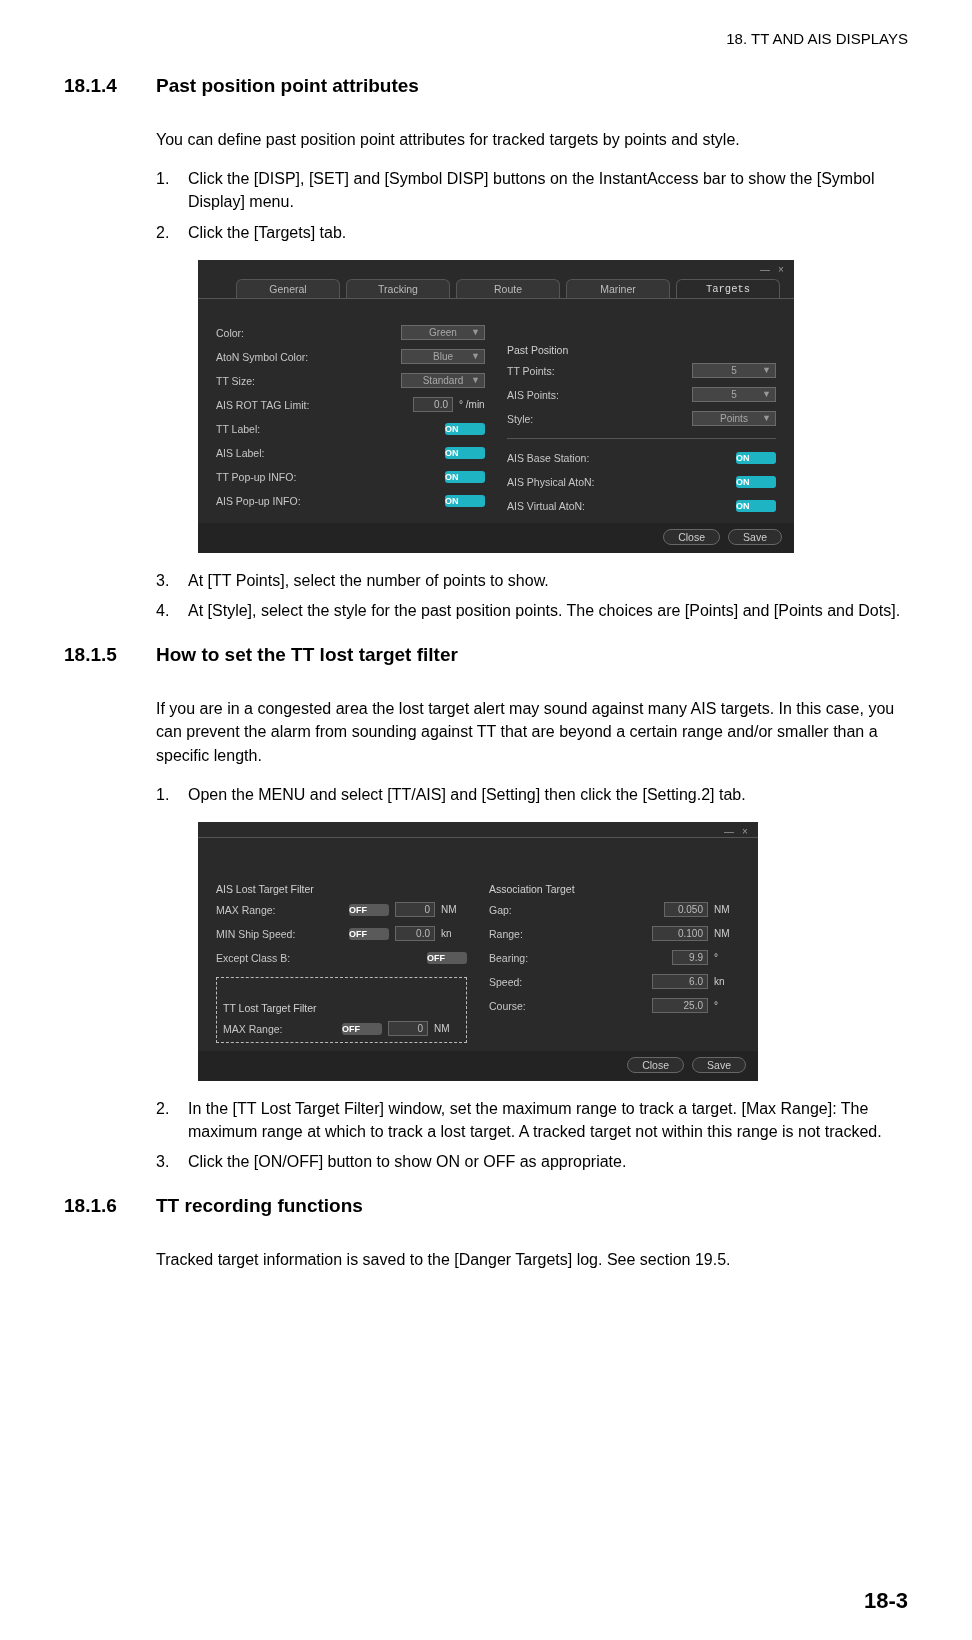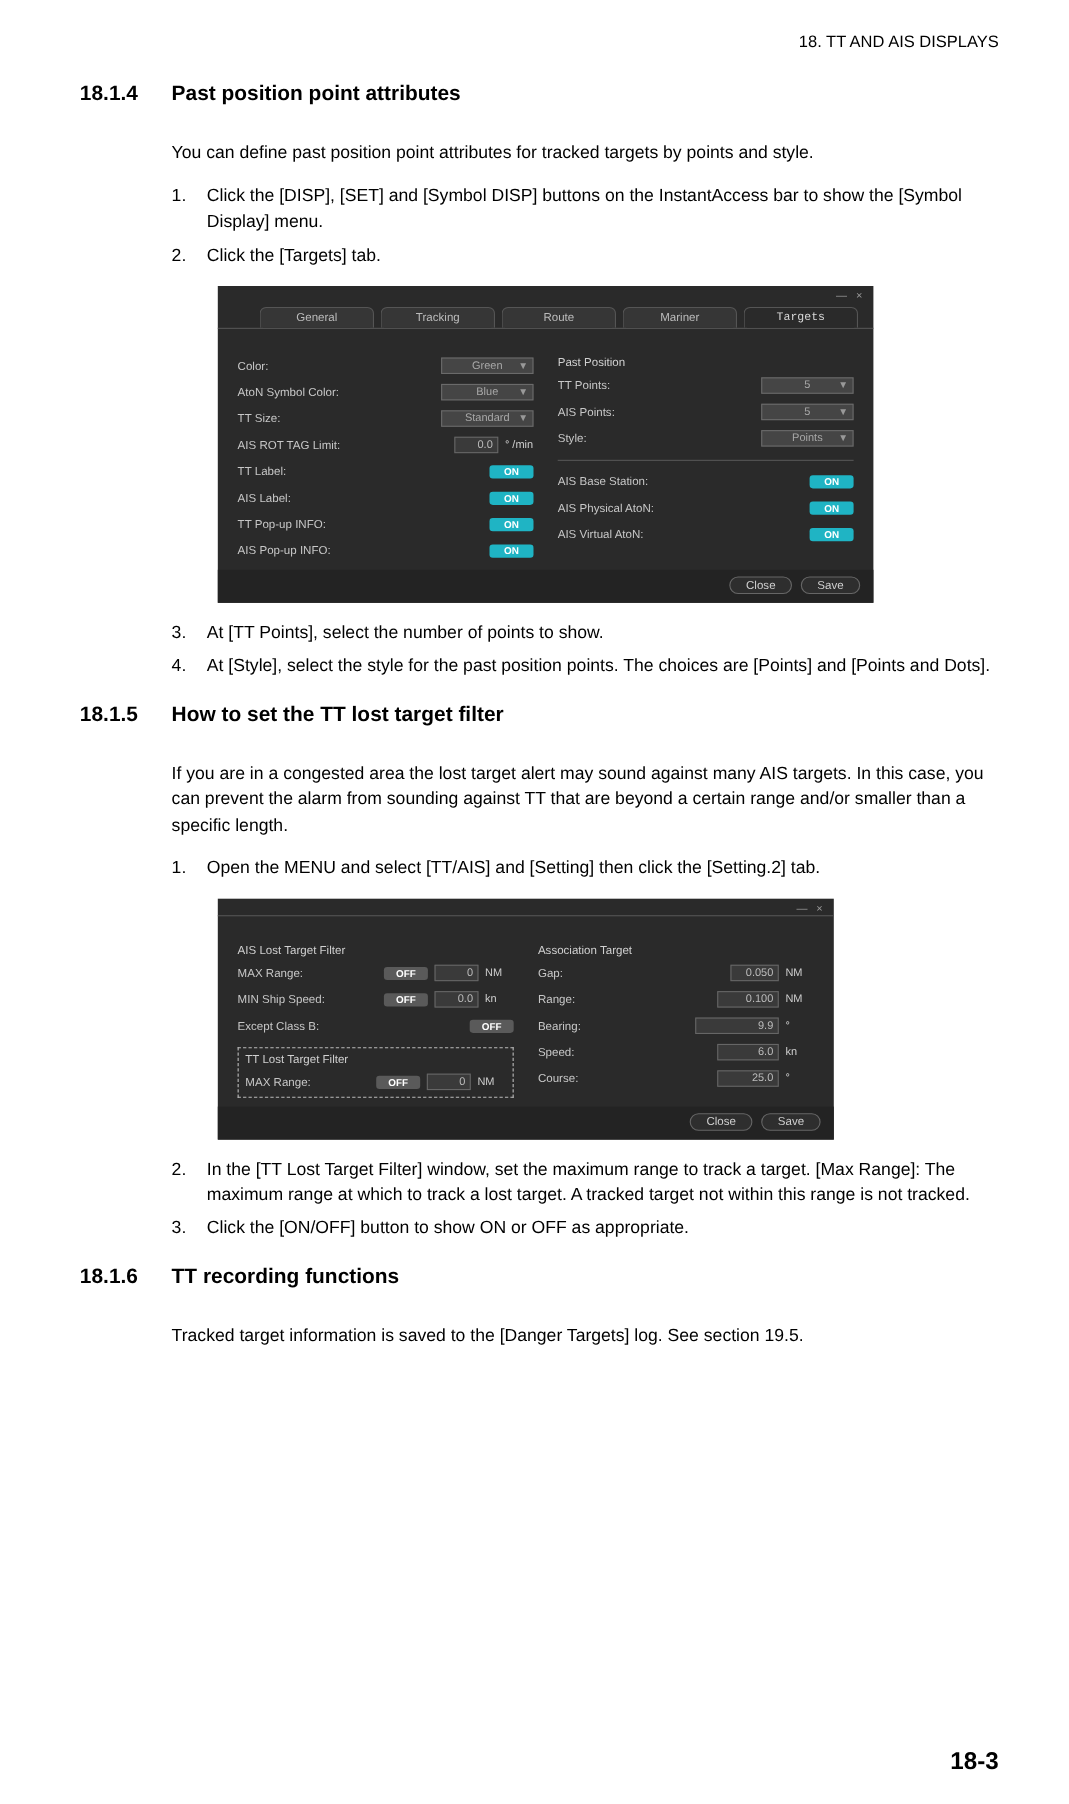--- a/index.html
+++ b/index.html
@@ -1,41 +1,41 @@
 <!DOCTYPE html>
 <html><head>
 <meta charset="utf-8">
 <style>
   html,body{margin:0;padding:0;font-family:Arial,Helvetica,sans-serif;font-size:16px;color:#000;background:#fff;}
   .page{width:972px;min-height:1640px;position:relative;padding:30px 64px 0 64px;box-sizing:border-box;}
   .header-right{text-align:right;font-size:15px;margin-bottom:28px;}
-  .sec{display:flex;gap:22px;margin-bottom:8px;text-align:center;}
+  .sec{display:flex;gap:22px;margin-bottom:8px;}
   .sec-num{font-weight:bold;font-size:19px;width:70px;flex-shrink:0;}
   .sec-title{font-weight:bold;font-size:19px;}
   .body-text{margin-left:92px;font-size:16px;line-height:1.45;margin-bottom:10px;margin-top:31px;}
   .ol{margin-left:92px;font-size:16px;line-height:1.45;padding-left:0;list-style:none;}
   .ol li{display:flex;gap:14px;margin-bottom:7px;}
   .ol li .num{width:18px;flex-shrink:0;}
   .dialog{background:#2a2a2a;color:#cfcfcf;font-size:11px;margin:8px 0 12px 134px;position:relative;}
   .dlg-top{display:flex;justify-content:flex-end;gap:2px;padding:4px 6px 0 0;font-size:10px;color:#999;}
   .win-btn{width:14px;text-align:center;}
   .tabs{display:flex;gap:6px;padding:4px 14px 0 14px;margin-left:24px;}
   .tab{flex:1;text-align:center;padding:3px 0;background:#363636;border:1px solid #555;border-bottom:none;border-radius:6px 6px 0 0;color:#bbb;font-size:10.5px;}
   .tab.active{background:#2a2a2a;color:#d8d8d8;font-family:Liberation Mono, monospace;}
   .dlg-body{display:flex;gap:22px;padding:25px 18px 8px 18px;border-top:1px solid #555;}
   .col{flex:1;display:flex;flex-direction:column;gap:6px;}
   .row{display:flex;align-items:center;gap:6px;min-height:18px;}
   .row .lbl{flex:1;color:#c7c7c7;font-size:10.5px;white-space:nowrap;}
   .dd{background:#454545;color:#a8a8a8;font-size:10px;padding:1px 4px;min-width:74px;position:relative;border:1px solid #6a6a6a;text-align:center;}
   .dd .chev{position:absolute;right:4px;top:1px;color:#999;font-size:9px;}
   .num-in{background:#3a3a3a;color:#bbb;padding:1px 4px;width:40px;text-align:right;font-size:10px;border:1px solid #666;box-sizing:border-box;}
   .unit{color:#cfcfcf;font-size:10px;min-width:26px;}
-  .tog{background:#1fb4c4;color:#fff;font-size:9px;font-weight:bold;padding:1px 0;width:40px;text-align:center;border-radius:3px;}
+  .tog{background:#1fb4c4;color:#fff;font-size:9px;font-weight:bold;padding:1px 0;width:40px;border-radius:3px;}
   .tog.off{background:#5a5a5a;}
-  .sect-head{color:#d0d0d0;font-size:10.5px;}
+  .sect-head{color:#d0d0d0;font-size:10.5px;margin-top:20px;}
   .hr{border-top:1px solid #555;margin:4px 0;}
   .dlg-foot{display:flex;justify-content:flex-end;gap:8px;padding:6px 12px 8px 0;background:#232323;}
   .fbtn{border:1px solid #666;border-radius:10px;padding:1px 14px;color:#cfcfcf;font-size:10.5px;background:#2e2e2e;}
   .d1{width:596px;}
   .d2{width:560px;}
   .grp-box{border:1px dashed #bbb;padding:4px 6px;margin-top:4px;display:flex;flex-direction:column;gap:6px;}
   .page-num{position:absolute;bottom:26px;right:64px;font-weight:bold;font-size:22px;}
 </style>
 </head>
 <body>
@@ -206,21 +206,21 @@
             <div class="num-in" style="width:44px;">0.050</div>
             <span class="unit">NM</span>
           </div>
         <div class="row">
             <span class="lbl">Range:</span>
             <div class="num-in" style="width:56px;">0.100</div>
             <span class="unit">NM</span>
           </div>
         <div class="row">
             <span class="lbl">Bearing:</span>
-            <div class="num-in" style="width:76px;">9.9</div>
+            <div class="num-in" style="width:36px;">9.9</div>
             <span class="unit">°</span>
           </div>
         <div class="row">
             <span class="lbl">Speed:</span>
             <div class="num-in" style="width:56px;">6.0</div>
             <span class="unit">kn</span>
           </div>
         <div class="row">
             <span class="lbl">Course:</span>
             <div class="num-in" style="width:56px;">25.0</div>

